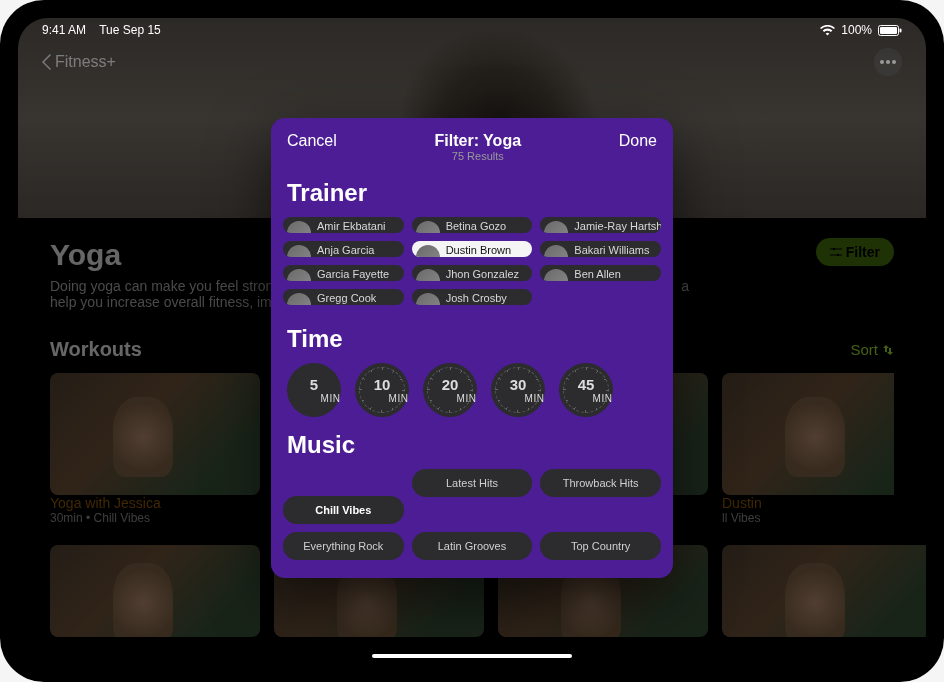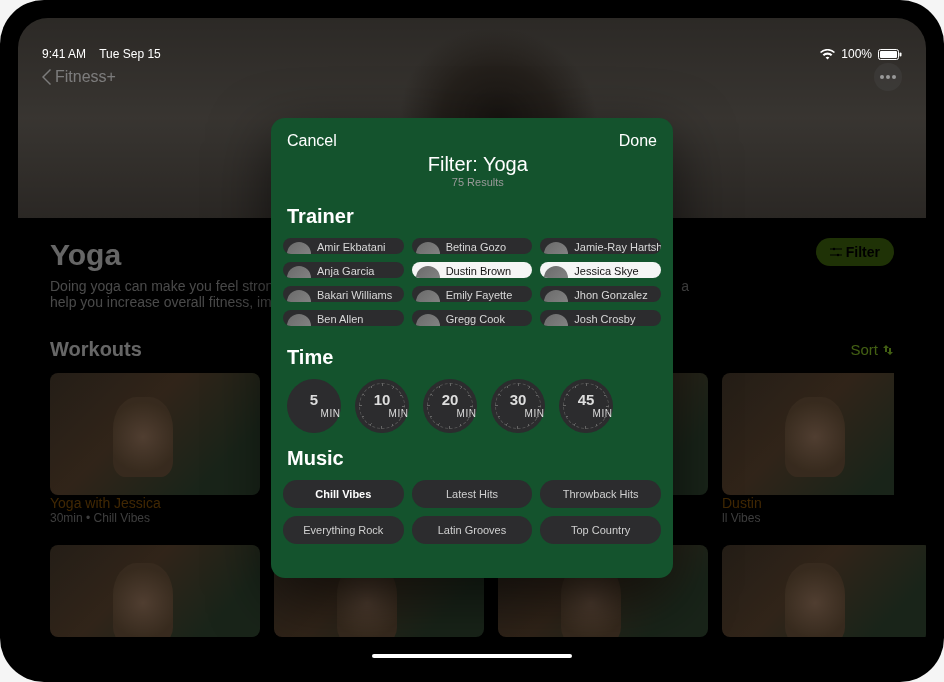--- a/index.html
+++ b/index.html
@@ -32,21 +32,20 @@
     height: 22px;
     display: flex;
     align-items: center;
     justify-content: space-between;
     padding: 2px 24px 0;
     color: #fff;
     font-size: 12px;
     font-weight: 500;
     position: relative;
     z-index: 3;
-    margin-top: 24px;
   }
   .status-right { display: flex; align-items: center; gap: 6px; }
   .status-right svg { display: block; }
 
   
   .backdrop {
     position: absolute; inset: 0;
     filter: brightness(0.4);
     z-index: 1;
   }
@@ -58,21 +57,21 @@
   .hero::after {
     content: "";
     position: absolute;
     left: 42%; top: 10px;
     width: 200px; height: 180px;
     background: radial-gradient(ellipse at center, #3d342c 0%, #5a4f44 40%, transparent 70%);
     border-radius: 50%;
     transform: rotate(15deg);
   }
   .nav-row {
-    position: absolute; top: 45px; left: 24px; right: 24px;
+    position: absolute; top: 30px; left: 24px; right: 24px;
     display: flex; justify-content: space-between; align-items: center;
     color: #cfcfcf;
     z-index: 2;
     filter: brightness(0.6);
   }
   .back-link { display: flex; align-items: center; gap: 4px; font-size: 16px; }
   .more-btn {
     width: 28px; height: 28px; border-radius: 50%;
     background: rgba(120,120,120,0.35);
     display: flex; align-items: center; justify-content: center;
@@ -118,38 +117,38 @@
     width: 200px; height: 4px; background: #fff; border-radius: 3px; z-index: 10;
   }
 
   
   .sheet {
     position: absolute;
     left: 50%; transform: translateX(-50%);
     top: 100px;
     width: 402px;
     height: 460px;
-    background: #14532d;
+    background: #4c1d95;
     border-radius: 14px;
     z-index: 5;
     color: #fff;
     display: flex; flex-direction: column;
     overflow: hidden;
     box-shadow: 0 20px 60px rgba(0,0,0,0.6);
   }
   .sheet-header {
     display: flex; align-items: flex-start; justify-content: space-between;
     padding: 14px 16px 10px;
   }
   .sheet-header .hbtn { font-size: 16px; color: #fff; }
   .sheet-title-wrap { text-align: center; line-height: 1.15; }
-  .sheet-title { font-size: 20px; font-weight: 400; margin-top: 21px; }
+  .sheet-title { font-size: 16px; font-weight: 700; }
   .sheet-sub { font-size: 11px; color: #9a9a9a; }
   .sheet-body { padding: 0 12px 16px; overflow: hidden; flex:1; }
-  .group-title { font-size: 20px; font-weight: 700; margin: 6px 4px 10px; }
+  .group-title { font-size: 24px; font-weight: 700; margin: 6px 4px 10px; }
 
   .trainers { display: grid; grid-template-columns: repeat(3, 1fr); gap: 8px; }
   .trainer {
     display: flex; align-items: flex-start; gap: 6px;
     background: #2c2c2e; border-radius: 20px;
     padding: 4px 10px 4px 4px; height: 16px;
     font-size: 11px; color: #d8d8d8;
     white-space: nowrap; overflow: hidden;
   }
   .trainer.selected { background: #f5f5f5; color: #111; }
@@ -179,21 +178,21 @@
     mask: radial-gradient(circle, transparent 62%, #000 63%, #000 70%, transparent 71%);
     -webkit-mask: radial-gradient(circle, transparent 62%, #000 63%, #000 70%, transparent 71%);
   }
 
   .music { display: grid; grid-template-columns: repeat(3,1fr); gap: 8px; margin-top: 4px; }
   .music-pill {
     background: #2c2c2e; border-radius: 16px; height: 28px;
     display: flex; align-items: center; justify-content: center;
     font-size: 11px; color: #d0d0d0;
   }
-  .music-pill.selected { color:#fff; font-weight:600; }
+  .music-pill.selected { color:#fff; font-weight:600;margin-top:27px; }
 
 </style>
 </head>
 <body>
 
 <div class="device">
   <div class="screen">
 
     <div class="status-bar">
       <div>
@@ -326,31 +325,27 @@
               <div class="tname">Jamie-Ray Hartshorne</div>
             </div>
             <div class="trainer">
               <div class="avatar"></div>
               <div class="tname">Anja Garcia</div>
             </div>
             <div class="trainer selected">
               <div class="avatar"></div>
               <div class="tname">Dustin Brown</div>
             </div>
-            <div class="trainer selected">
-              <div class="avatar"></div>
-              <div class="tname">Jessica Skye</div>
-            </div>
             <div class="trainer">
               <div class="avatar"></div>
               <div class="tname">Bakari Williams</div>
             </div>
             <div class="trainer">
               <div class="avatar"></div>
-              <div class="tname">Emily Fayette</div>
+              <div class="tname">Garcia Fayette</div>
             </div>
             <div class="trainer">
               <div class="avatar"></div>
               <div class="tname">Jhon Gonzalez</div>
             </div>
             <div class="trainer">
               <div class="avatar"></div>
               <div class="tname">Ben Allen</div>
             </div>
             <div class="trainer">

